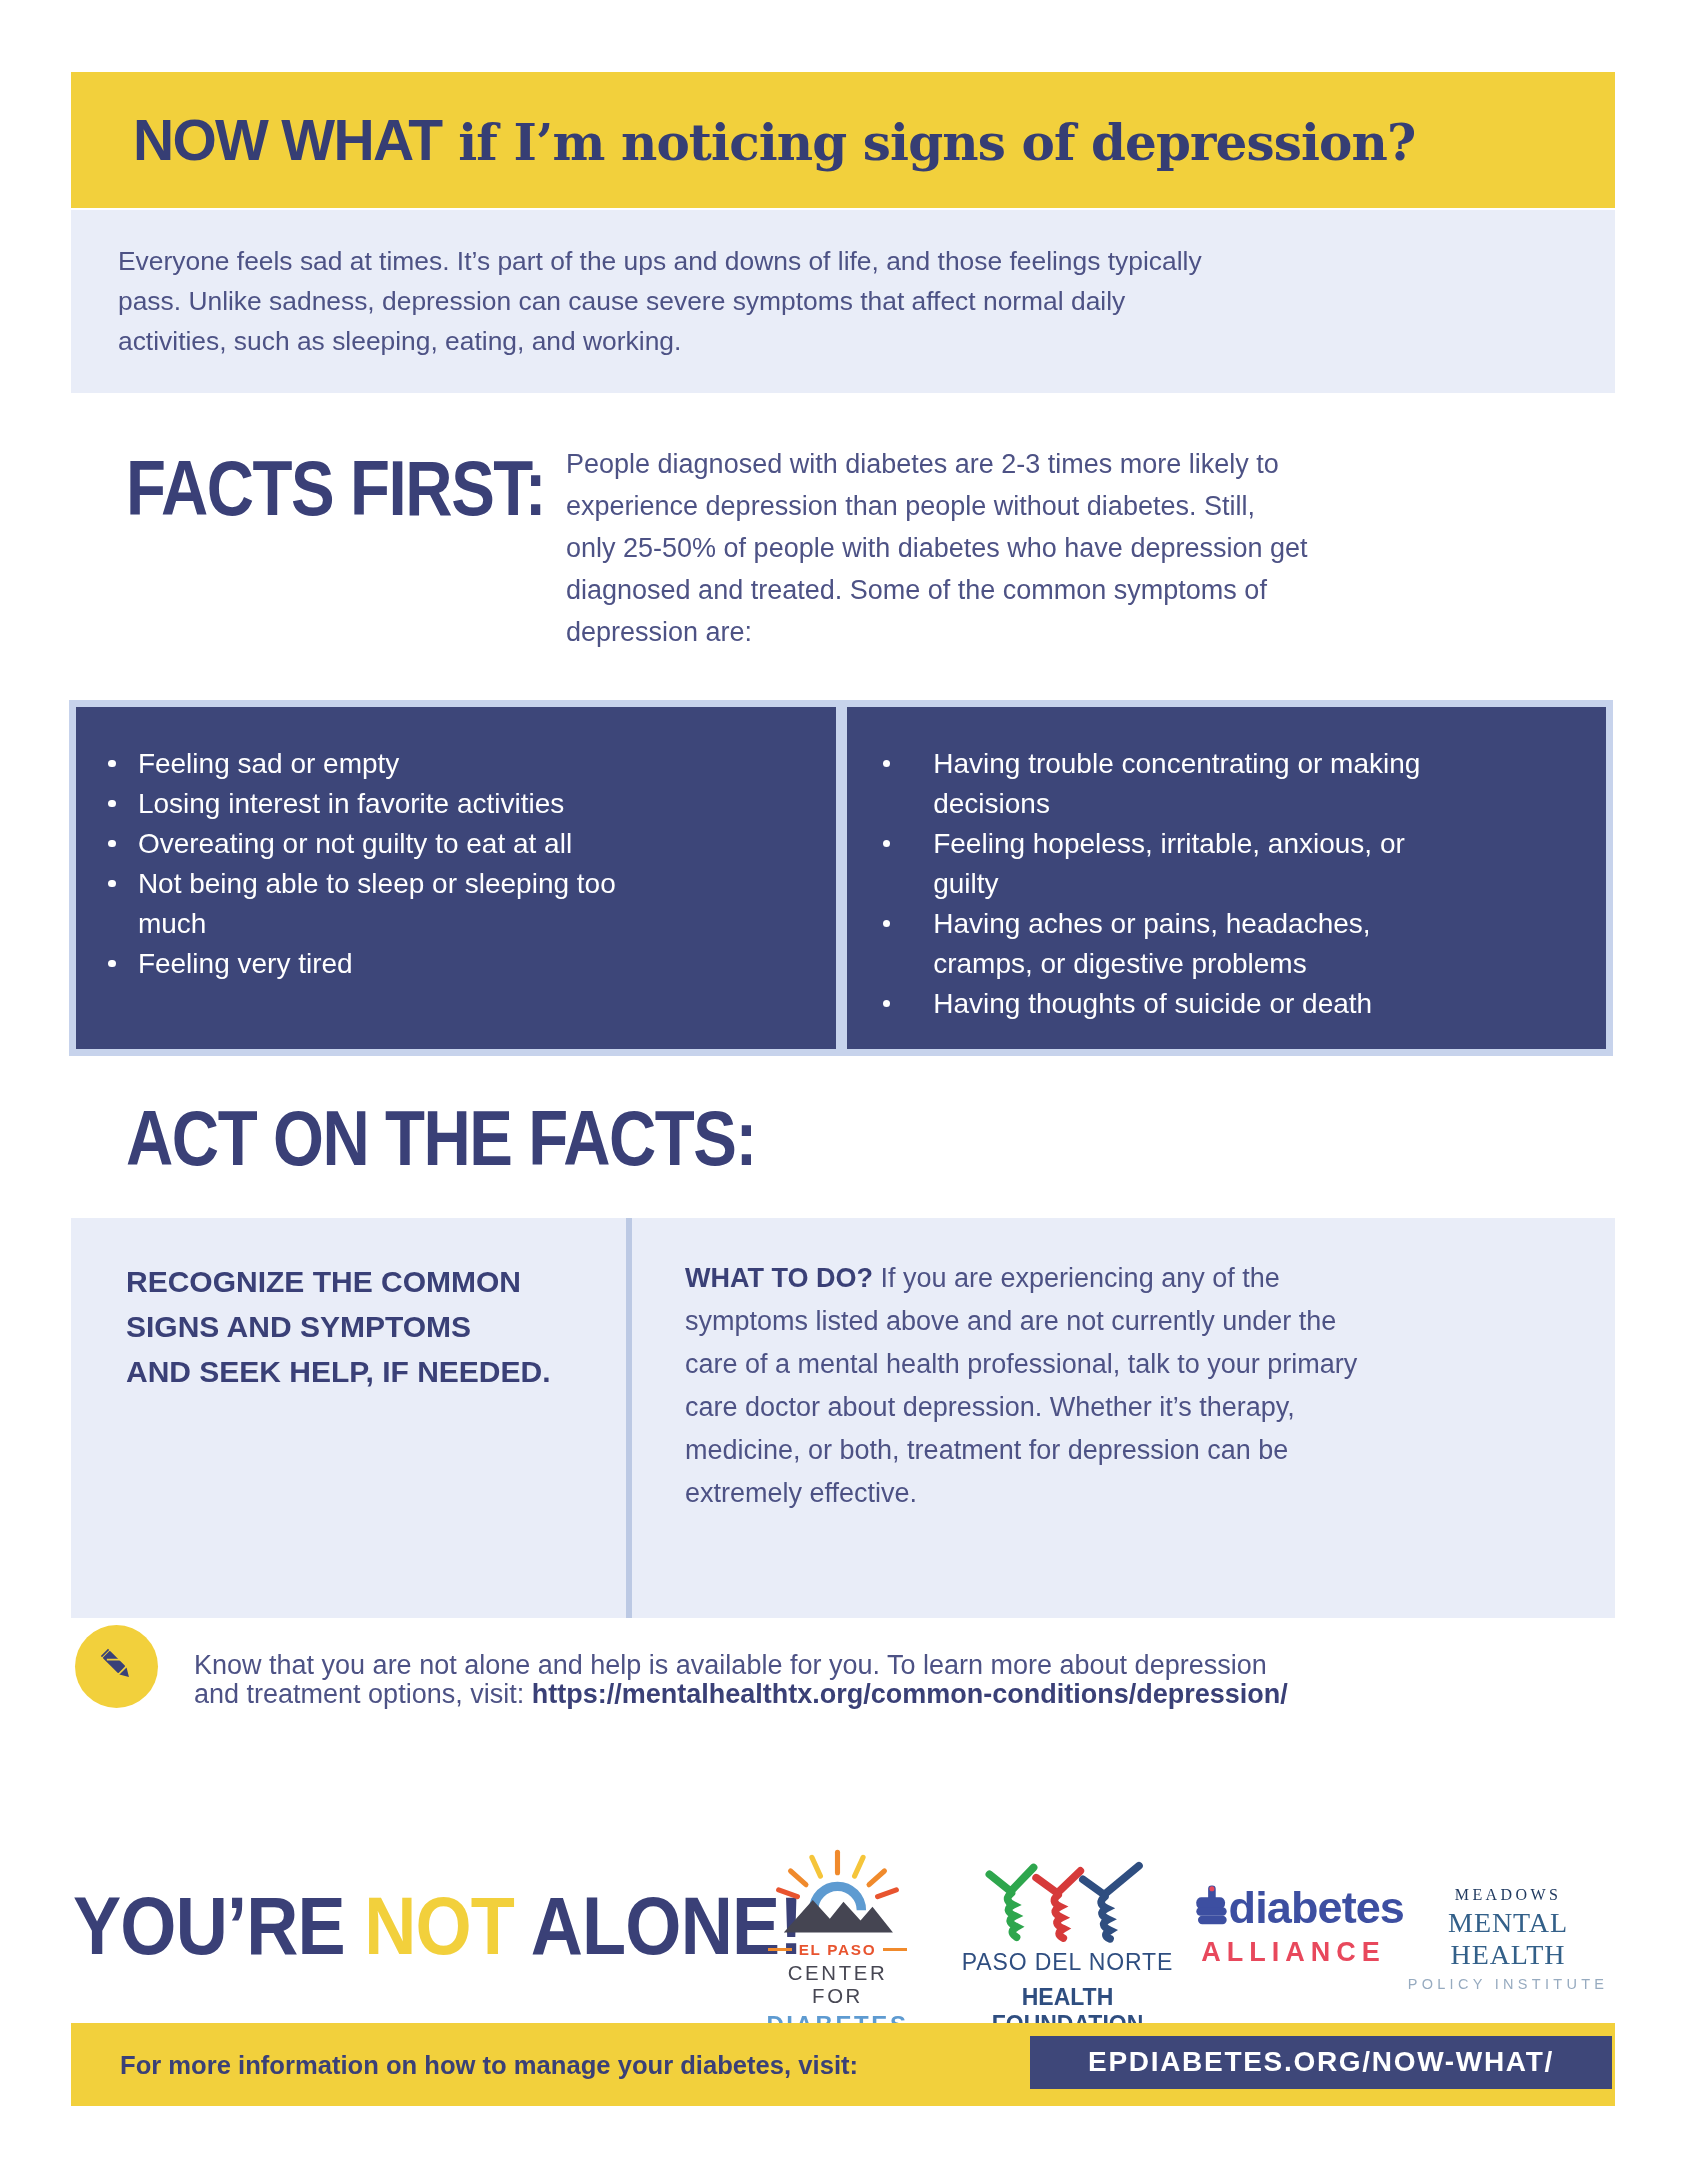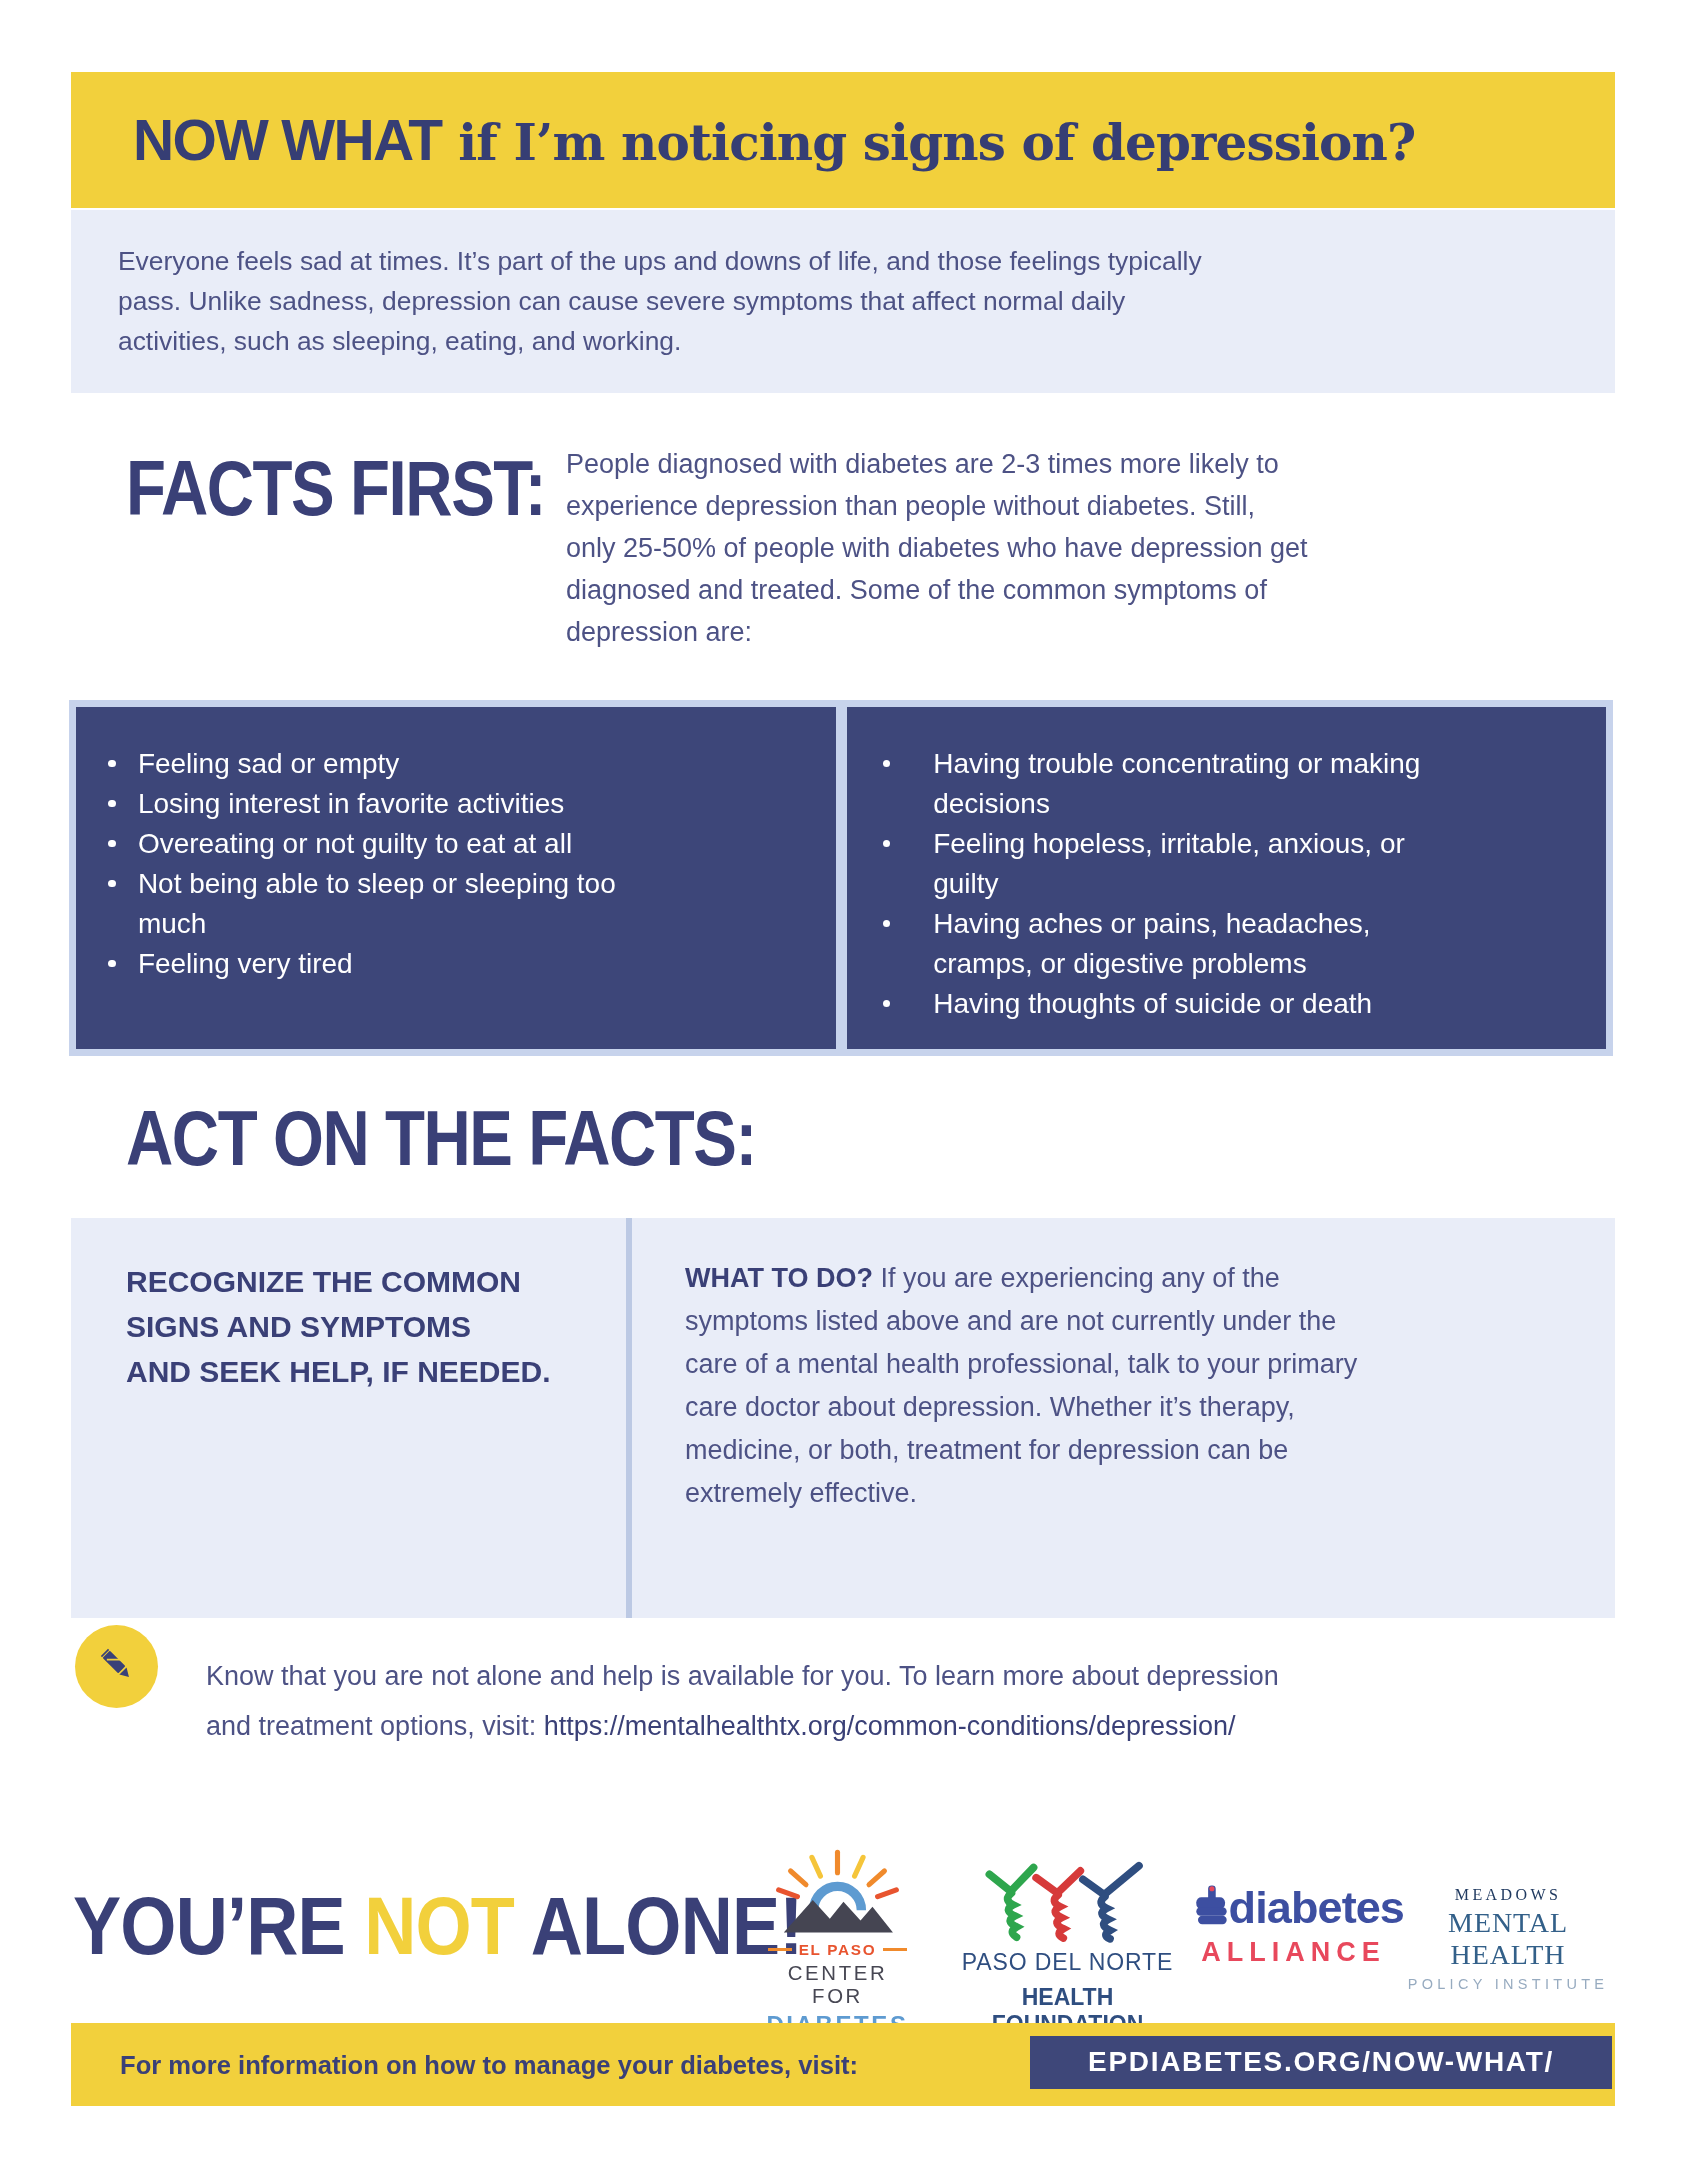--- a/index.html
+++ b/index.html
@@ -48,23 +48,23 @@
   .act-left{width:555px;box-sizing:border-box;padding:41px 34px 0 55px;}
   .act-divider{width:6px;background:var(--divider);}
   .act-right{flex:1;box-sizing:border-box;padding:39px 51px 0 53px;}
   .recognize{font-size:30px;font-weight:700;color:var(--navy);line-height:45px;white-space:pre-line;}
   .whattodo{font-size:27px;line-height:43px;color:var(--body);white-space:pre-line;}
   .wtd-label{font-weight:700;color:var(--navy);}
 
   
   .note-circle{position:absolute;left:75px;top:1625px;width:83px;height:83px;border-radius:50%;
     background:var(--yellow);display:flex;align-items:center;justify-content:center;}
-  .note-text{position:absolute;left:206px;top:1651px;width:1397px;font-size:27px;
-    line-height:50px;color:var(--body);white-space:pre-line;}
-  .note-url{font-weight:400;color:var(--navy);}
+  .note-text{position:absolute;left:194px;top:1651px;width:1397px;font-size:27px;
+    line-height:29px;color:var(--body);white-space:pre-line;}
+  .note-url{font-weight:700;color:var(--navy);}
 
   
   .tagline{position:absolute;left:73px;top:1879px;font-size:82px;font-weight:700;color:var(--navy);
     letter-spacing:-0.9px;transform:scaleX(0.88);transform-origin:left top;white-space:nowrap;}
   .tagline-not{color:var(--yellow);}
 
   
   .logo{position:absolute;text-align:center;}
   .ep-logo{left:761px;top:1847px;width:153px;}
   .ep-dash-row{display:flex;align-items:center;justify-content:center;gap:6.8px;margin-top:1.7px;}

